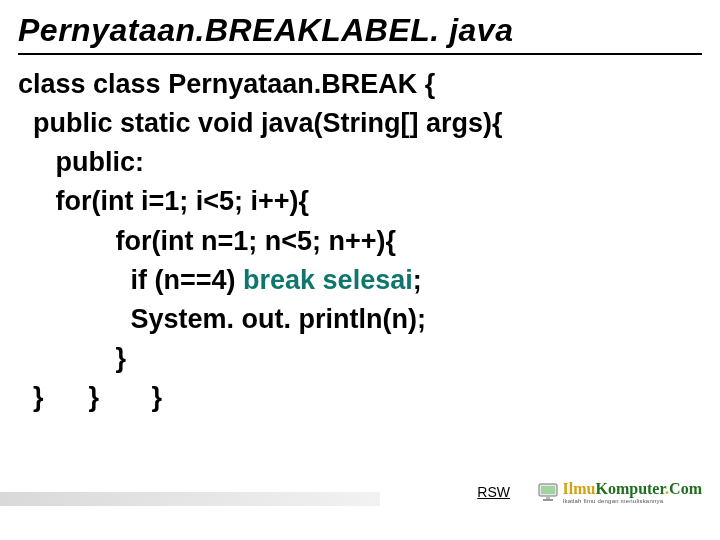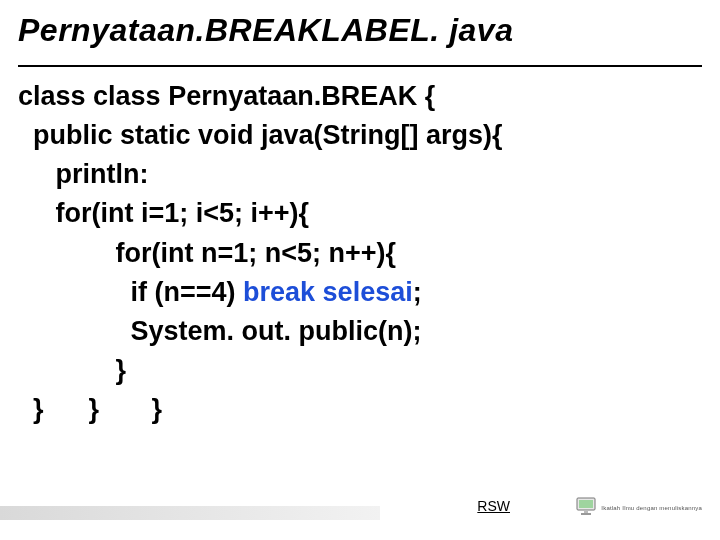--- a/index.html
+++ b/index.html
@@ -17,40 +17,40 @@
     width: 720px;
     height: 540px;
     box-sizing: border-box;
     padding: 12px 18px 0 18px;
   }
   .title {
     font-size: 32px;
     font-weight: bold;
     font-style: italic;
     letter-spacing: 0.5px;
-    padding-bottom: 16px;
+    padding-bottom: 4px;
   }
   .rule {
     border-bottom: 2px solid #000;
     margin-bottom: 10px;
     width: 100%;
   }
   .code {
     font-size: 27px;
     font-weight: bold;
     line-height: 1.45;
     white-space: pre;
     font-family: Arial, Helvetica, sans-serif;
   }
-  .hl { color: #1d4ed8; text-align: center; }
+  .hl { color: #0f766e; text-align: center; }
   .footer {
     position: absolute;
     left: 0;
     right: 0;
-    bottom: 20px;
+    bottom: 34px;
     height: 30px;
   }
   .footer-bar {
     position: absolute;
     left: 0;
     bottom: 0;
     width: 380px;
     height: 14px;
     background: linear-gradient(to right, #d9d9d9, #f2f2f2);
   }
@@ -82,37 +82,40 @@
 </head>
 <body>
 
 <div class="slide">
 
   <div class="title">Pernyataan.BREAKLABEL. java</div>
   <div class="rule"></div>
 
   <div class="code"><span>class class Pernyataan.BREAK {</span>
 <span>  public static void java(String[] args){</span>
-<span>     println:</span>
+<span>     public:</span>
 <span>     for(int i=1; i&lt;5; i++){</span>
 <span>             for(int n=1; n&lt;5; n++){</span>
 <span>               if (n==4) </span><span class="hl">break selesai</span><span>;</span>
-<span>               System. out. public(n);</span>
+<span>               System. out. println(n);</span>
 <span>             }</span>
 <span>  }      }       }</span></div>
 
   <div class="footer">
     <div class="footer-bar"></div>
     <div class="footer-rsw">RSW</div>
     <div class="logo">
       <svg width="22" height="22" viewBox="0 0 22 22">
         <rect x="2" y="2" width="18" height="12" rx="1" fill="#e8e8e8" stroke="#777" stroke-width="1"></rect>
         <rect x="4" y="4" width="14" height="8" fill="#9fd49f"></rect>
         <rect x="9" y="14" width="4" height="3" fill="#bbb"></rect>
         <rect x="6" y="17" width="10" height="2" fill="#999"></rect>
       </svg>
       <div class="logo-text">
+        <div class="logo-main">
+          <span class="ilmu">Ilmu</span><span class="komp">Komputer</span><span class="dot">.</span><span class="com">Com</span>
+        </div>
         <div class="logo-sub">Ikatlah Ilmu dengan menuliskannya</div>
       </div>
     </div>
   </div>
 
 </div>
 
 </body></html>

